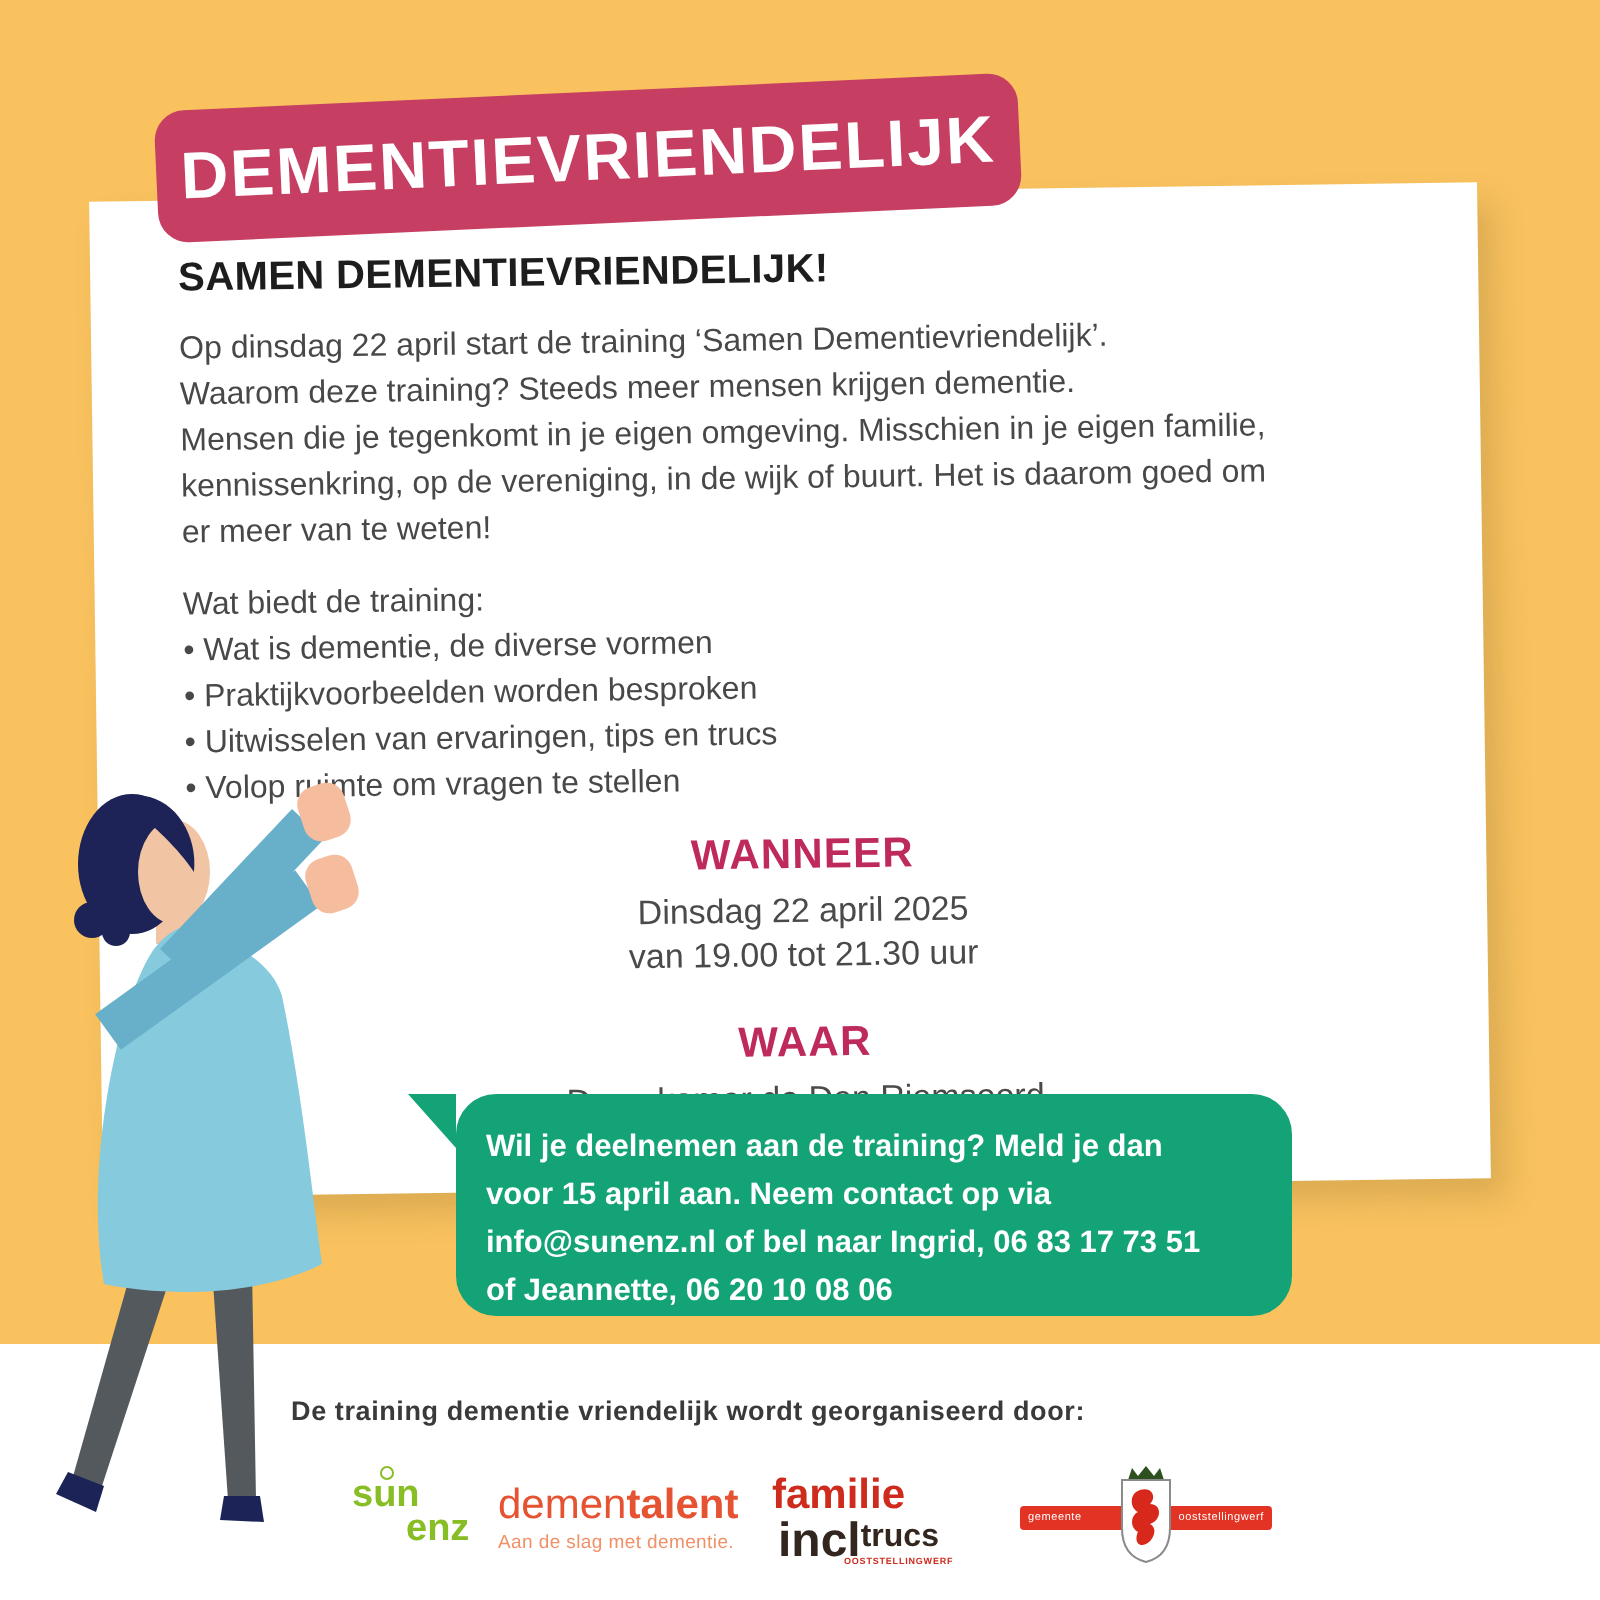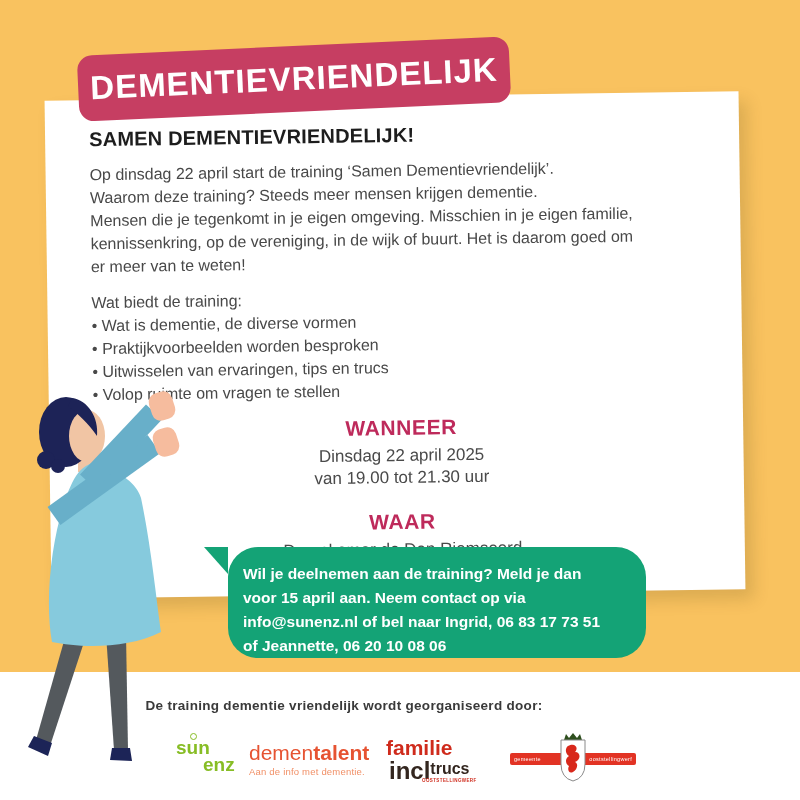--- a/index.html
+++ b/index.html
@@ -35,21 +35,21 @@
   .banner{
     position:absolute;left:78px;top:46px;width:432px;height:66px;
     background:#C63E62;border-radius:15px;transform:rotate(-2.6deg);
     display:flex;align-items:center;justify-content:center;z-index:3;
   }
   .banner span{color:#ffffff;font-size:33px;font-weight:800;letter-spacing:1px;}
 
   
   .bubble{
     position:absolute;left:228px;top:547px;width:418px;height:111px;
-    background:#14A376;border-radius:30px;z-index:4;
+    background:#14A376;border-radius:20px;z-index:4;
     padding:15px 14px 0 15px;box-sizing:border-box;
   }
   .bubble-tail{
     position:absolute;left:-24px;top:0;width:24px;height:27px;background:#14A376;
     clip-path:polygon(0 0,100% 0,100% 100%);
   }
   .bubble-text{color:#ffffff;font-size:15.5px;font-weight:700;line-height:1.55;white-space:pre;}
 
   
   .person{position:absolute;left:24px;top:386px;width:185px;height:392px;z-index:5;}
@@ -159,21 +159,21 @@
 <div class="footer-title">De training dementie vriendelijk wordt georganiseerd door:</div>
 
 <div class="logo logo-sunenz">
   <span class="sun-ring"></span>
   <span class="l1">sun</span>
   <span class="l2">enz</span>
 </div>
 
 <div class="logo logo-dementalent">
   <span>demen</span><span class="bold">talent</span>
-  <span class="tagline">Aan de info met dementie.</span>
+  <span class="tagline">Aan de slag met dementie.</span>
 </div>
 
 <div class="logo logo-inclusief">
   <span class="l1">familie</span>
   <span class="l2"><span class="incl">incl</span><span class="usief">trucs</span></span>
   <span class="caption">OOSTSTELLINGWERF</span>
 </div>
 
 <div class="logo logo-gemeente">
   <div class="gem-bar">

